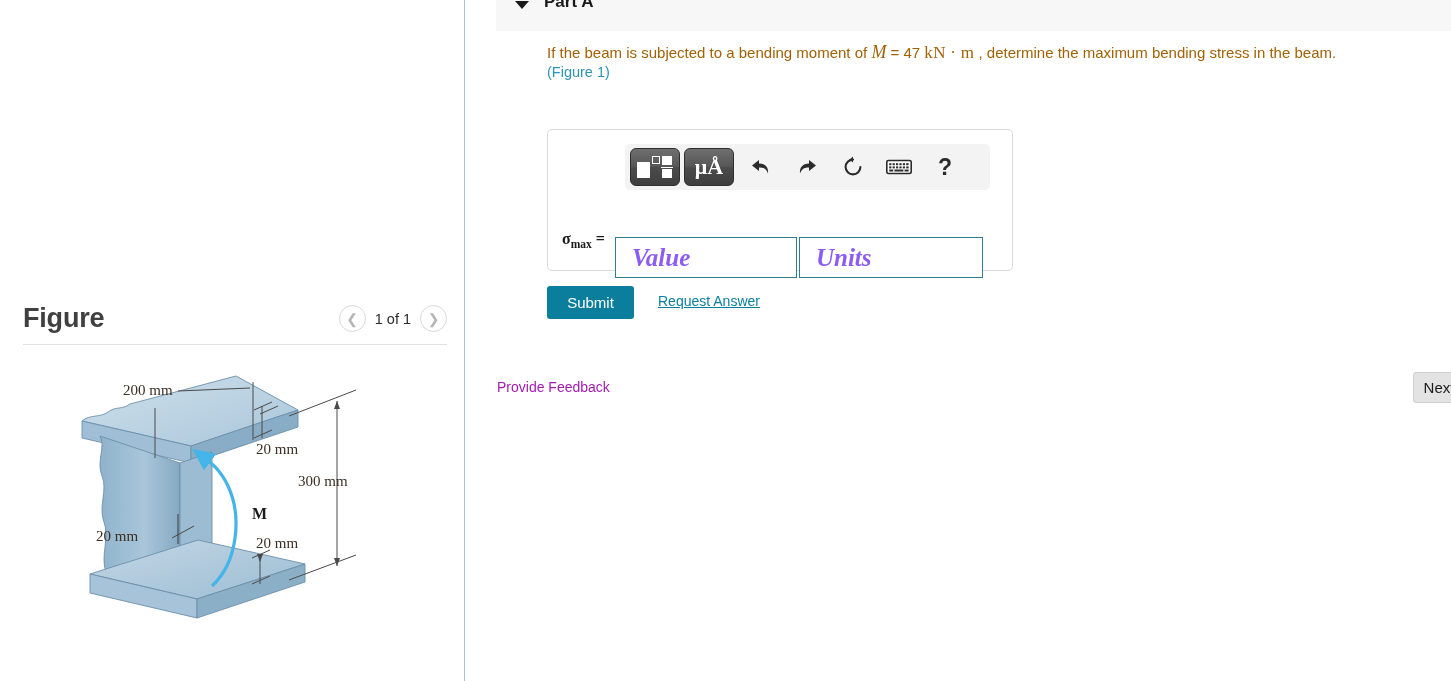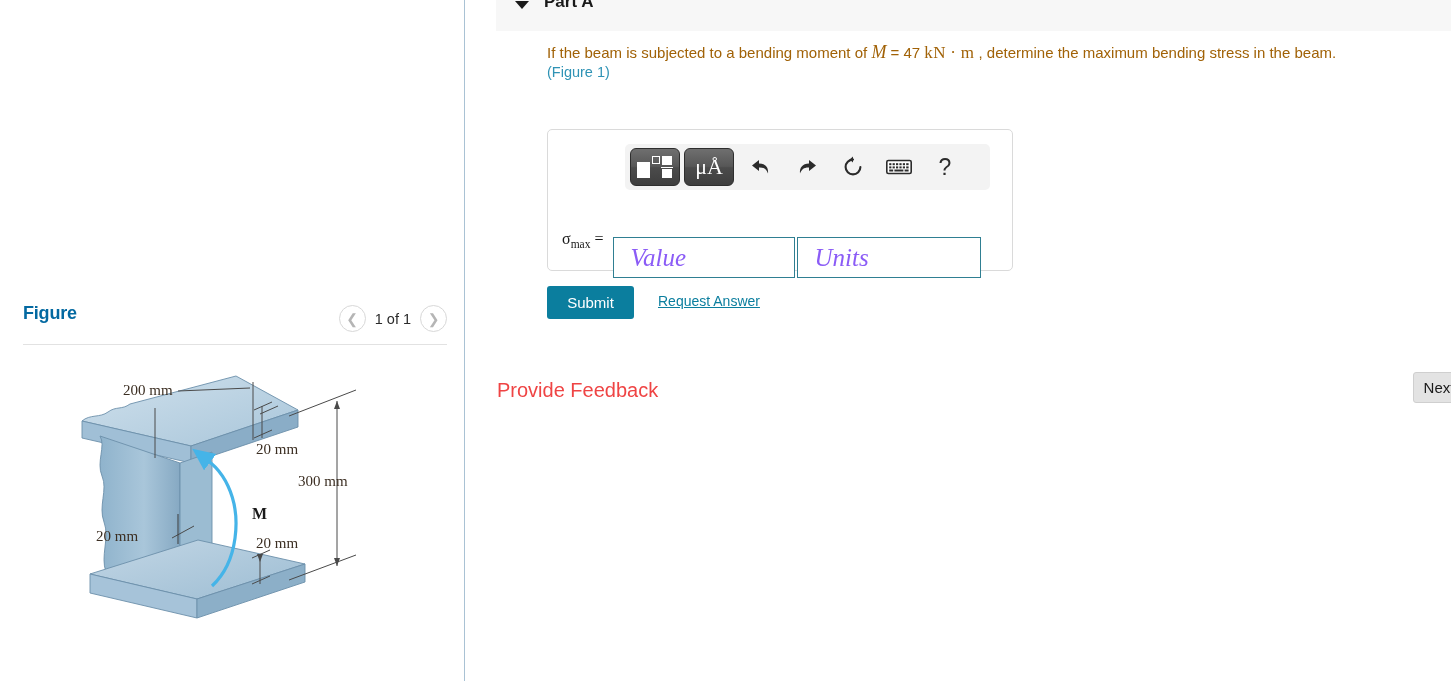--- a/index.html
+++ b/index.html
@@ -39,23 +39,23 @@
     position: absolute;
     left: 23px;
     top: 300px;
     width: 424px;
     height: 42px;
   }
   .figure-title {
     position: absolute;
     left: 0;
     top: 3px;
-    font-size: 18px;
+    font-size: 27px;
     font-weight: bold;
-    color: #0369a1;
+    color: #404040;
     letter-spacing: -0.2px;
   }
   .fig-nav {
     position: absolute;
     right: 0;
     top: 5px;
     display: flex;
     align-items: center;
     gap: 9px;
   }
@@ -171,20 +171,21 @@
   .answer-box {
     position: absolute;
     left: 82px;
     top: 129px;
     width: 466px;
     height: 142px;
     border: 1px solid #dadada;
     border-radius: 5px;
     background: #ffffff;
     box-sizing: border-box;
+    font-weight: bold;
   }
   .toolbar {
     position: absolute;
     left: 77px;
     top: 14px;
     width: 365px;
     height: 46px;
     background: #f3f3f3;
     border-radius: 5px;
     display: flex;
@@ -299,22 +300,22 @@
     font-size: 14px;
     font-weight: normal;
     color: #0b7e9e;
     text-decoration: underline;
     cursor: pointer;
   }
   .provide-feedback {
     position: absolute;
     left: 32px;
     top: 379px;
-    font-size: 20px;
-    color: #ef4444;
+    font-size: 14px;
+    color: #a21caf;
     text-decoration: none;
     cursor: pointer;
   }
   .next-btn {
     position: absolute;
     left: 1413px;
     top: 372px;
     width: 52px;
     height: 31px;
     background: #e3e3e3;

